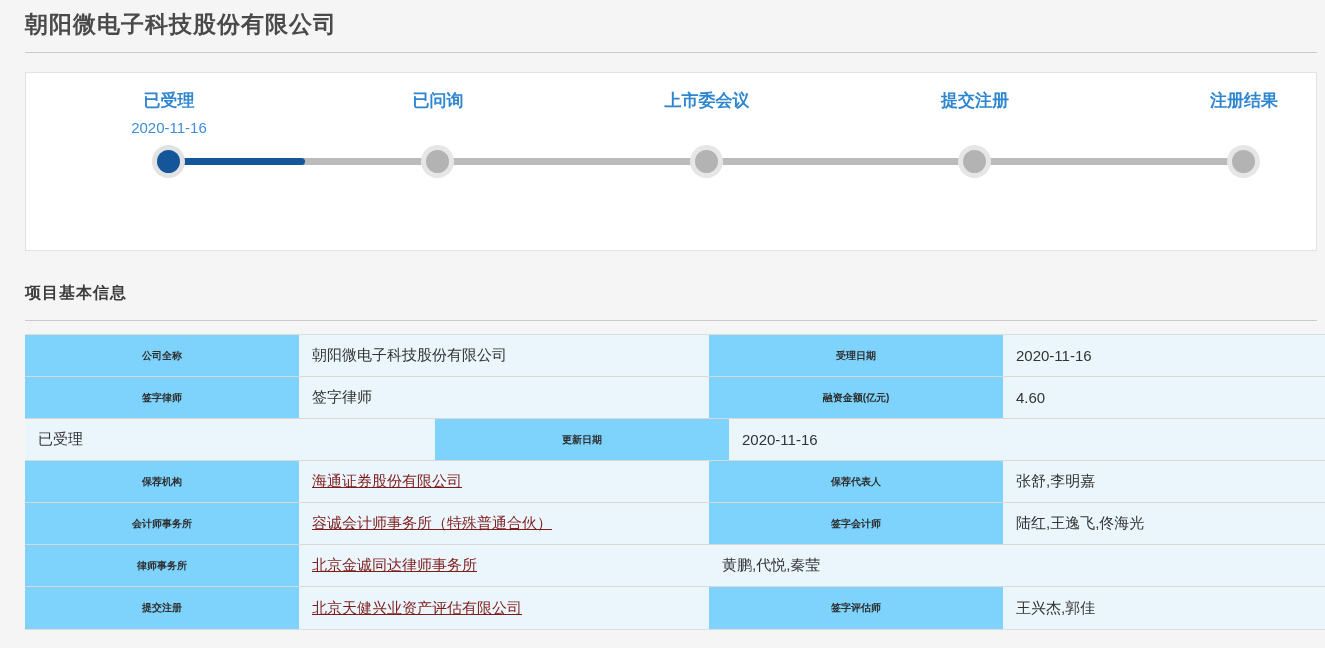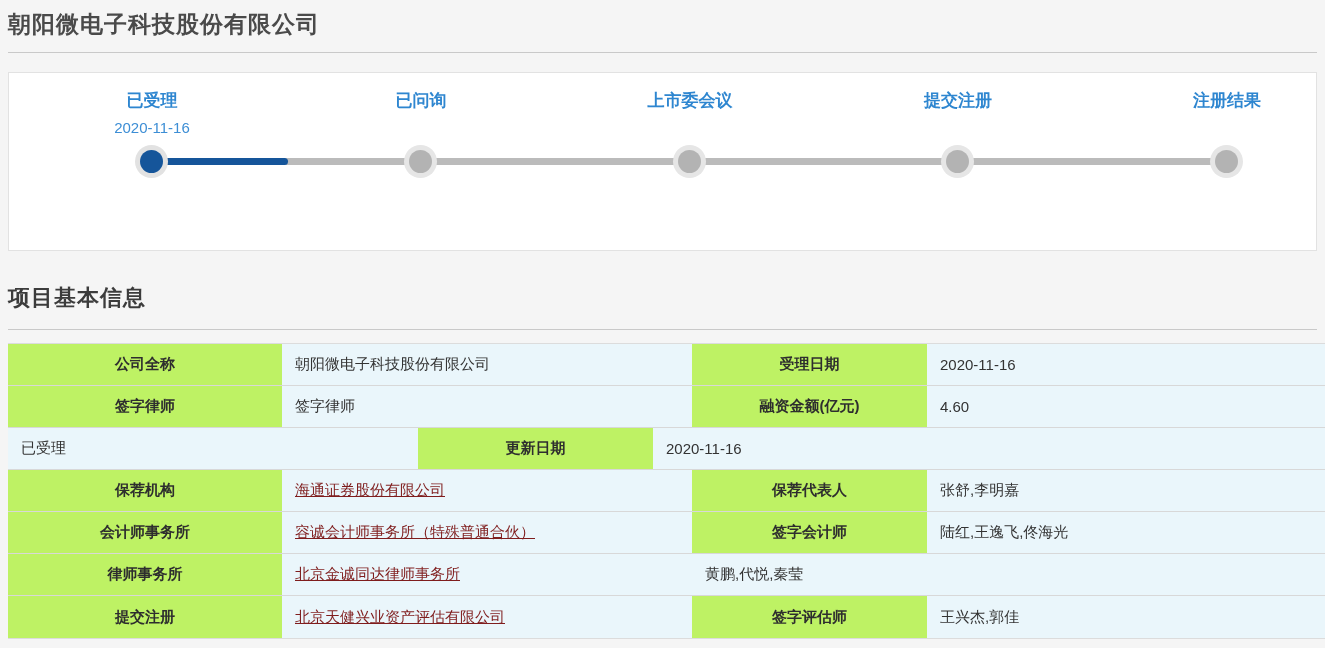--- a/index.html
+++ b/index.html
@@ -5,21 +5,21 @@
   * { box-sizing: border-box; margin: 0; padding: 0; }
   html, body { width: 1325px; }
   body {
     font-family: "Liberation Sans", "DejaVu Sans", sans-serif;
     background: #f5f5f5;
     color: #333;
     width: 1325px;
     height: 648px;
     overflow: hidden;
   }
-  .page { padding-left: 8px; }
+  .page { padding-left: 25px; }
 
   
   .page-header {
     margin-right: 8px;
     padding: 9px 0 12px 0;
     border-bottom: 1px solid #c9c9c9;
   }
   .page-header h1 {
     font-size: 23px;
     font-weight: 600;
@@ -80,56 +80,56 @@
   }
   .step-dot.done { background: #15559a; box-shadow: 0 0 0 5px #e2e2e2; }
 
   
   .section-header {
     margin: 32px 8px 0 0;
     padding-bottom: 16px;
     border-bottom: 1px solid #c9c9c9;
   }
   .section-header h2 {
-    font-size: 22px;
+    font-size: 16px;
     font-weight: 600;
     color: #3c3c3c;
     letter-spacing: 1px;
   }
 
   
   .info-table {
     margin-top: 13px;
     width: 1317px;            
     border-top: 1px solid #dcdcdc;
     border-bottom: 1px solid #dcdcdc;
   }
   .t-row {
     display: flex;
     height: 42px;
     border-bottom: 1px solid #d8d8d8;
   }
   .t-row:last-child { border-bottom: none; }
   .cell { display: flex; align-items: center; height: 100%; }
   .cell.lab {
-    background: #bef264;
+    background: #7dd3fc;
     justify-content: center;
     font-weight: 700;
-    font-size: 15px;
+    font-size: 10px;
     color: #2e2e2e;
   }
   .cell.val {
     background: #eaf6fb;
     padding-left: 13px;
     font-size: 15px;
     color: #333;
   }
   .c1 { width: 274px; }
   .c2 { width: 410px; }
-  .c3 { width: 235px; }
+  .c3 { width: 294px; }
   .c4 { flex: 1; }
   .cell-link {
     color: #7f1d1d;
     text-decoration: underline;
     cursor: pointer;
   }
 </style>
 </head>
 <body>
 

